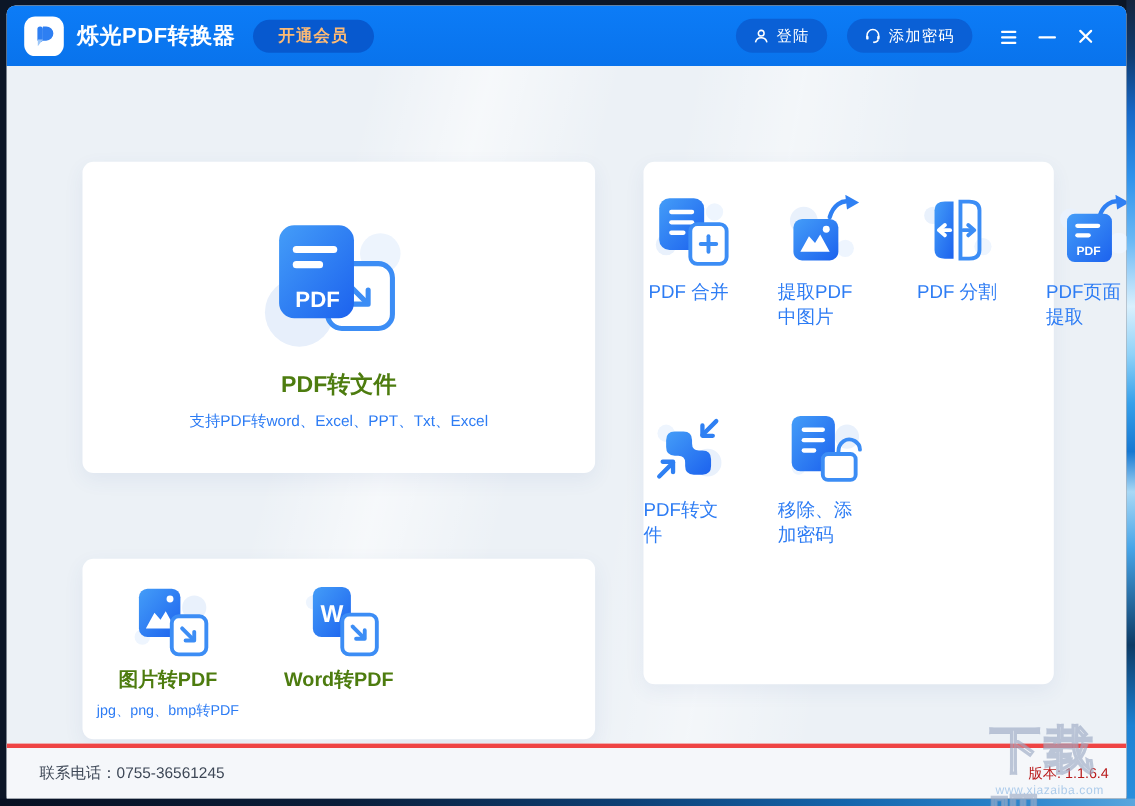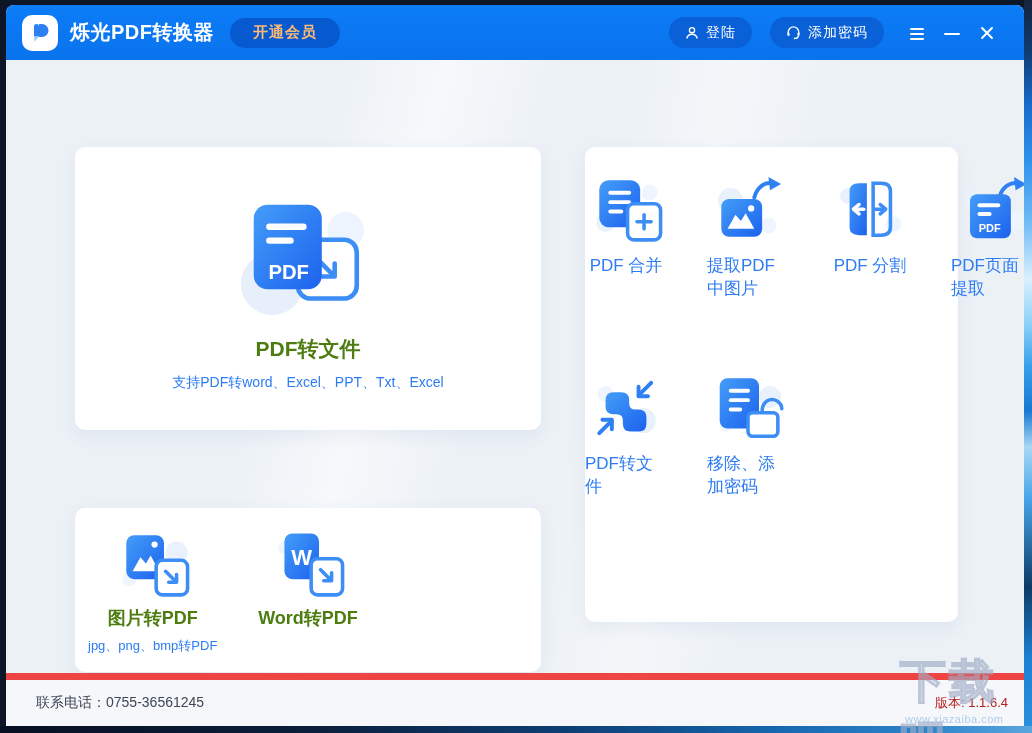--- a/index.html
+++ b/index.html
@@ -77,21 +77,21 @@
   .card2{left:69px;top:448px;width:466px;height:164px;display:grid;grid-template-columns:repeat(3,1fr);}
   .conv-cell{display:flex;flex-direction:column;align-items:center;padding-top:24px;cursor:pointer;}
   .conv-cell .t{font-size:18px;margin-top:8px;}
   .conv-cell .s{font-size:13px;margin-top:7px;white-space:nowrap;}
   .card3{left:579px;top:87px;width:373px;height:475px;display:grid;grid-template-columns:repeat(4,1fr);grid-template-rows:repeat(3,158px);gap:40px;}
   .tool-cell{display:flex;flex-direction:column;align-items:center;padding-top:30px;cursor:pointer;}
   .tool-cell .t{font-size:17px;margin-top:11px;color:#2d7cf4;}
   
   .footer{
     position:absolute;left:0;right:0;bottom:0;height:46px;background:#f5f7fa;
-    border-top:7px solid #ef4444;display:flex;align-items:center;
+    border-top:4px solid #ef4444;display:flex;align-items:center;
     font-size:14px;color:#3d4756;
   }
   .footer .phone{margin-left:30px;}
   .footer .site{margin-left:72px;}
   .footer .version{position:absolute;right:16px;font-size:13px;color:#b91c1c;}
   
   .watermark{
     position:absolute;left:900px;top:651px;z-index:10;pointer-events:none;
     font-size:46px;font-weight:bold;letter-spacing:3px;
     color:rgba(255,255,255,0.18);

